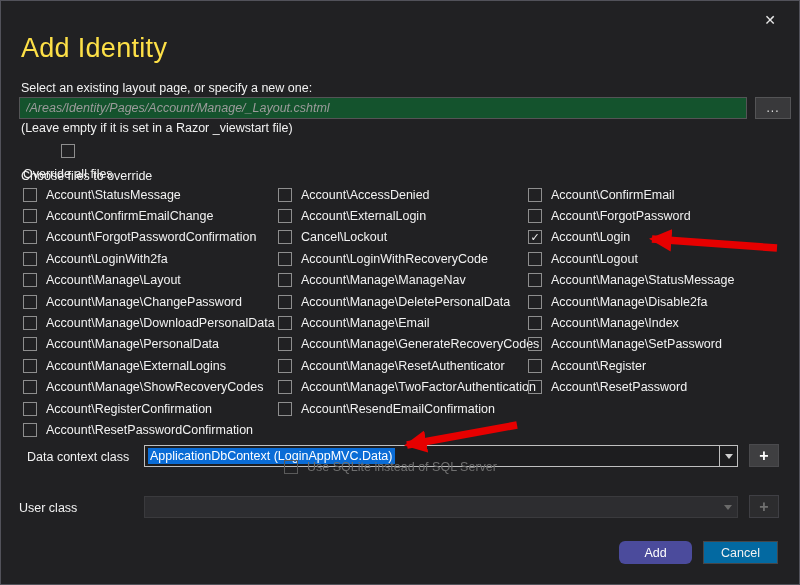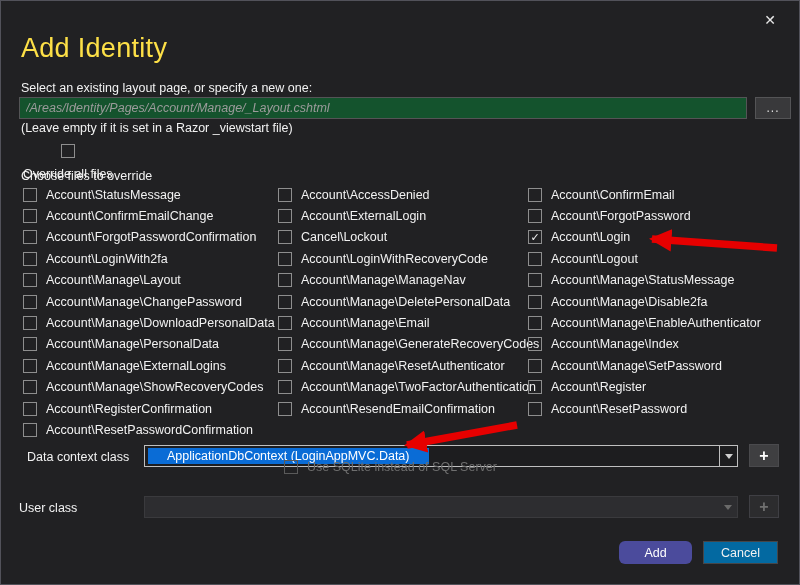--- a/index.html
+++ b/index.html
@@ -47,21 +47,21 @@
   .row-inline{position:absolute;display:flex;align-items:center;gap:9px;font-size:12.5px;}
   .files-col{position:absolute;top:183px;display:flex;flex-direction:column;}
   .file-row{display:flex;align-items:center;gap:9px;height:21.4px;}
   .file-label{font-size:12.5px;color:#f2f2f2;white-space:nowrap;}
   .combo{
     position:absolute;height:22px;display:flex;align-items:center;
     background:#1d1d1f;border:1px solid #bfbfbf;
   }
   .combo .val{
     font-size:12.5px;color:#ffffff;
-    background:var(--selection);padding:1px 19px;margin-left:3px;white-space:nowrap;
+    background:var(--selection);padding:1px 2px;margin-left:3px;white-space:nowrap;
   }
   .combo .drop{
     position:absolute;right:0;top:0;bottom:0;width:18px;
     border-left:1px solid #bfbfbf;
     display:flex;align-items:center;justify-content:center;cursor:pointer;
   }
   .tri{width:0;height:0;border-left:4px solid transparent;border-right:4px solid transparent;border-top:5px solid #cfcfcf;}
   .combo.disabled{background:#2d2d30;border-color:#3a3a3d;}
   .combo.disabled .drop{border-left:none;}
   .combo.disabled .tri{border-top-color:#6a6a6a;}
@@ -219,24 +219,20 @@
         <span class="cb"></span>
         <span class="file-label">Account\Logout</span>
       </div>
       <div class="file-row">
         <span class="cb"></span>
         <span class="file-label">Account\Manage\StatusMessage</span>
       </div>
       <div class="file-row">
         <span class="cb"></span>
         <span class="file-label">Account\Manage\Disable2fa</span>
-      </div>
-      <div class="file-row">
-        <span class="cb"></span>
-        <span class="file-label">Account\Manage\EnableAuthenticator</span>
       </div>
       <div class="file-row">
         <span class="cb"></span>
         <span class="file-label">Account\Manage\Index</span>
       </div>
       <div class="file-row">
         <span class="cb"></span>
         <span class="file-label">Account\Manage\SetPassword</span>
       </div>
       <div class="file-row">

